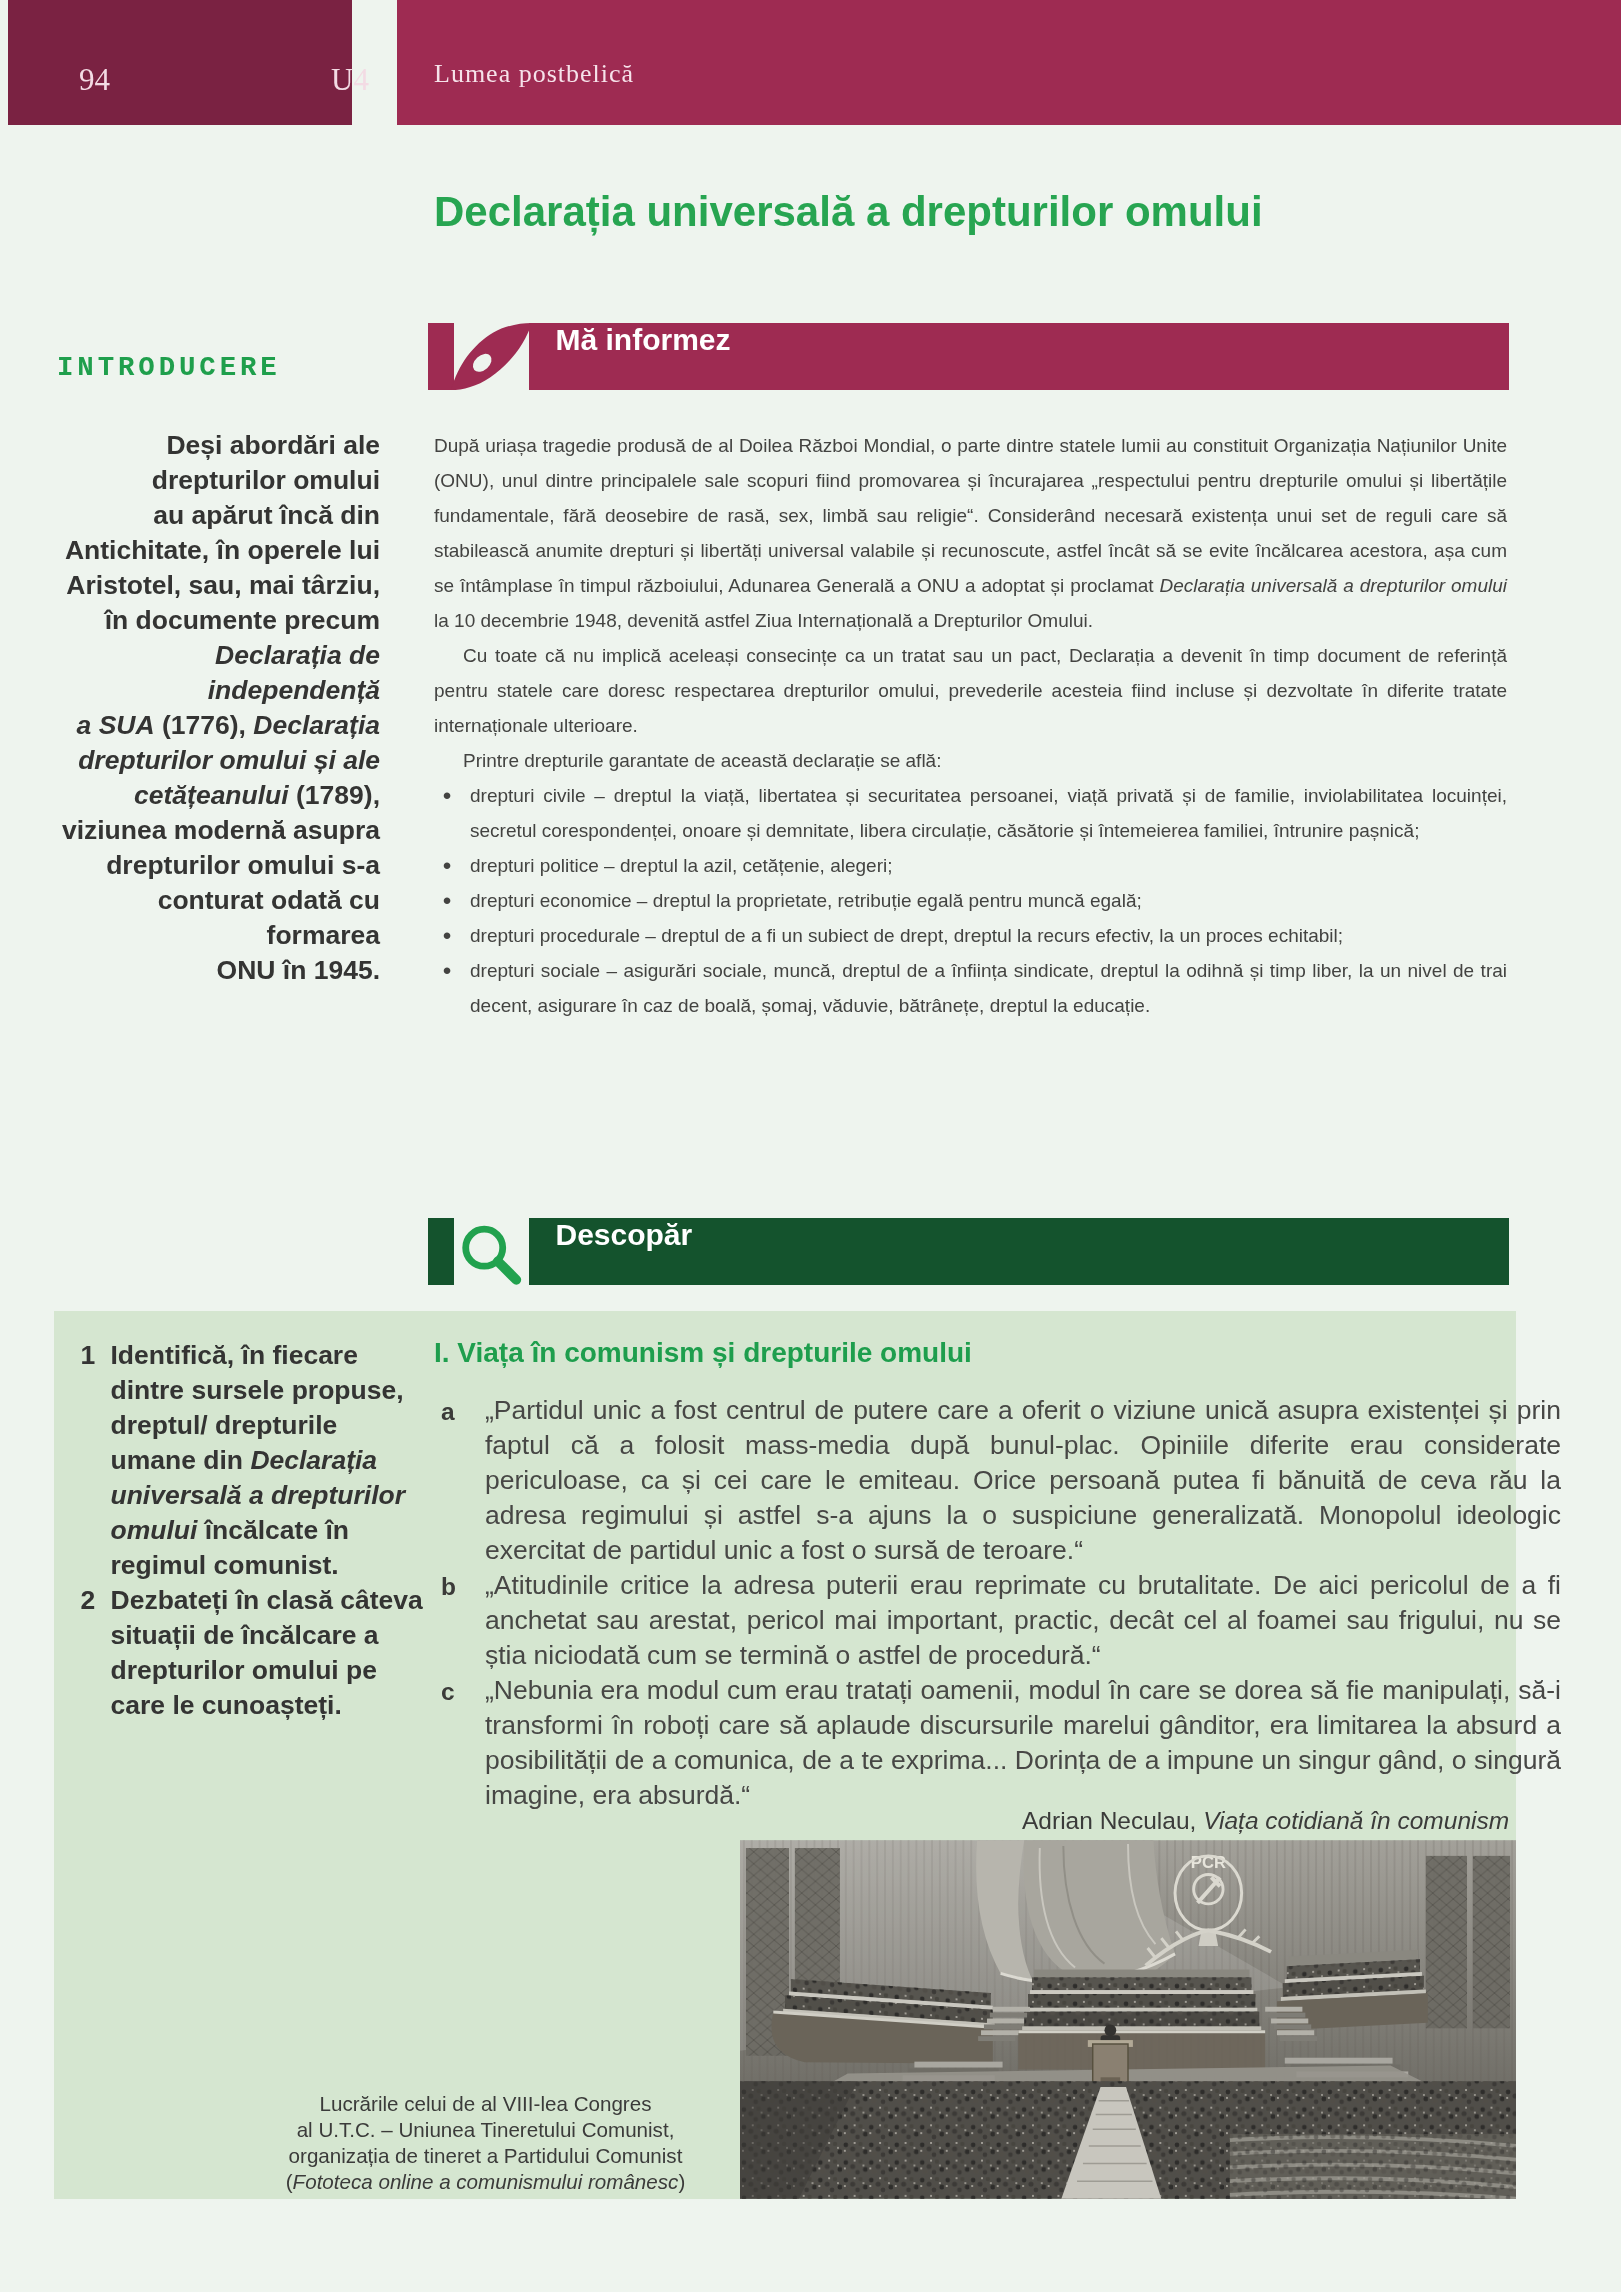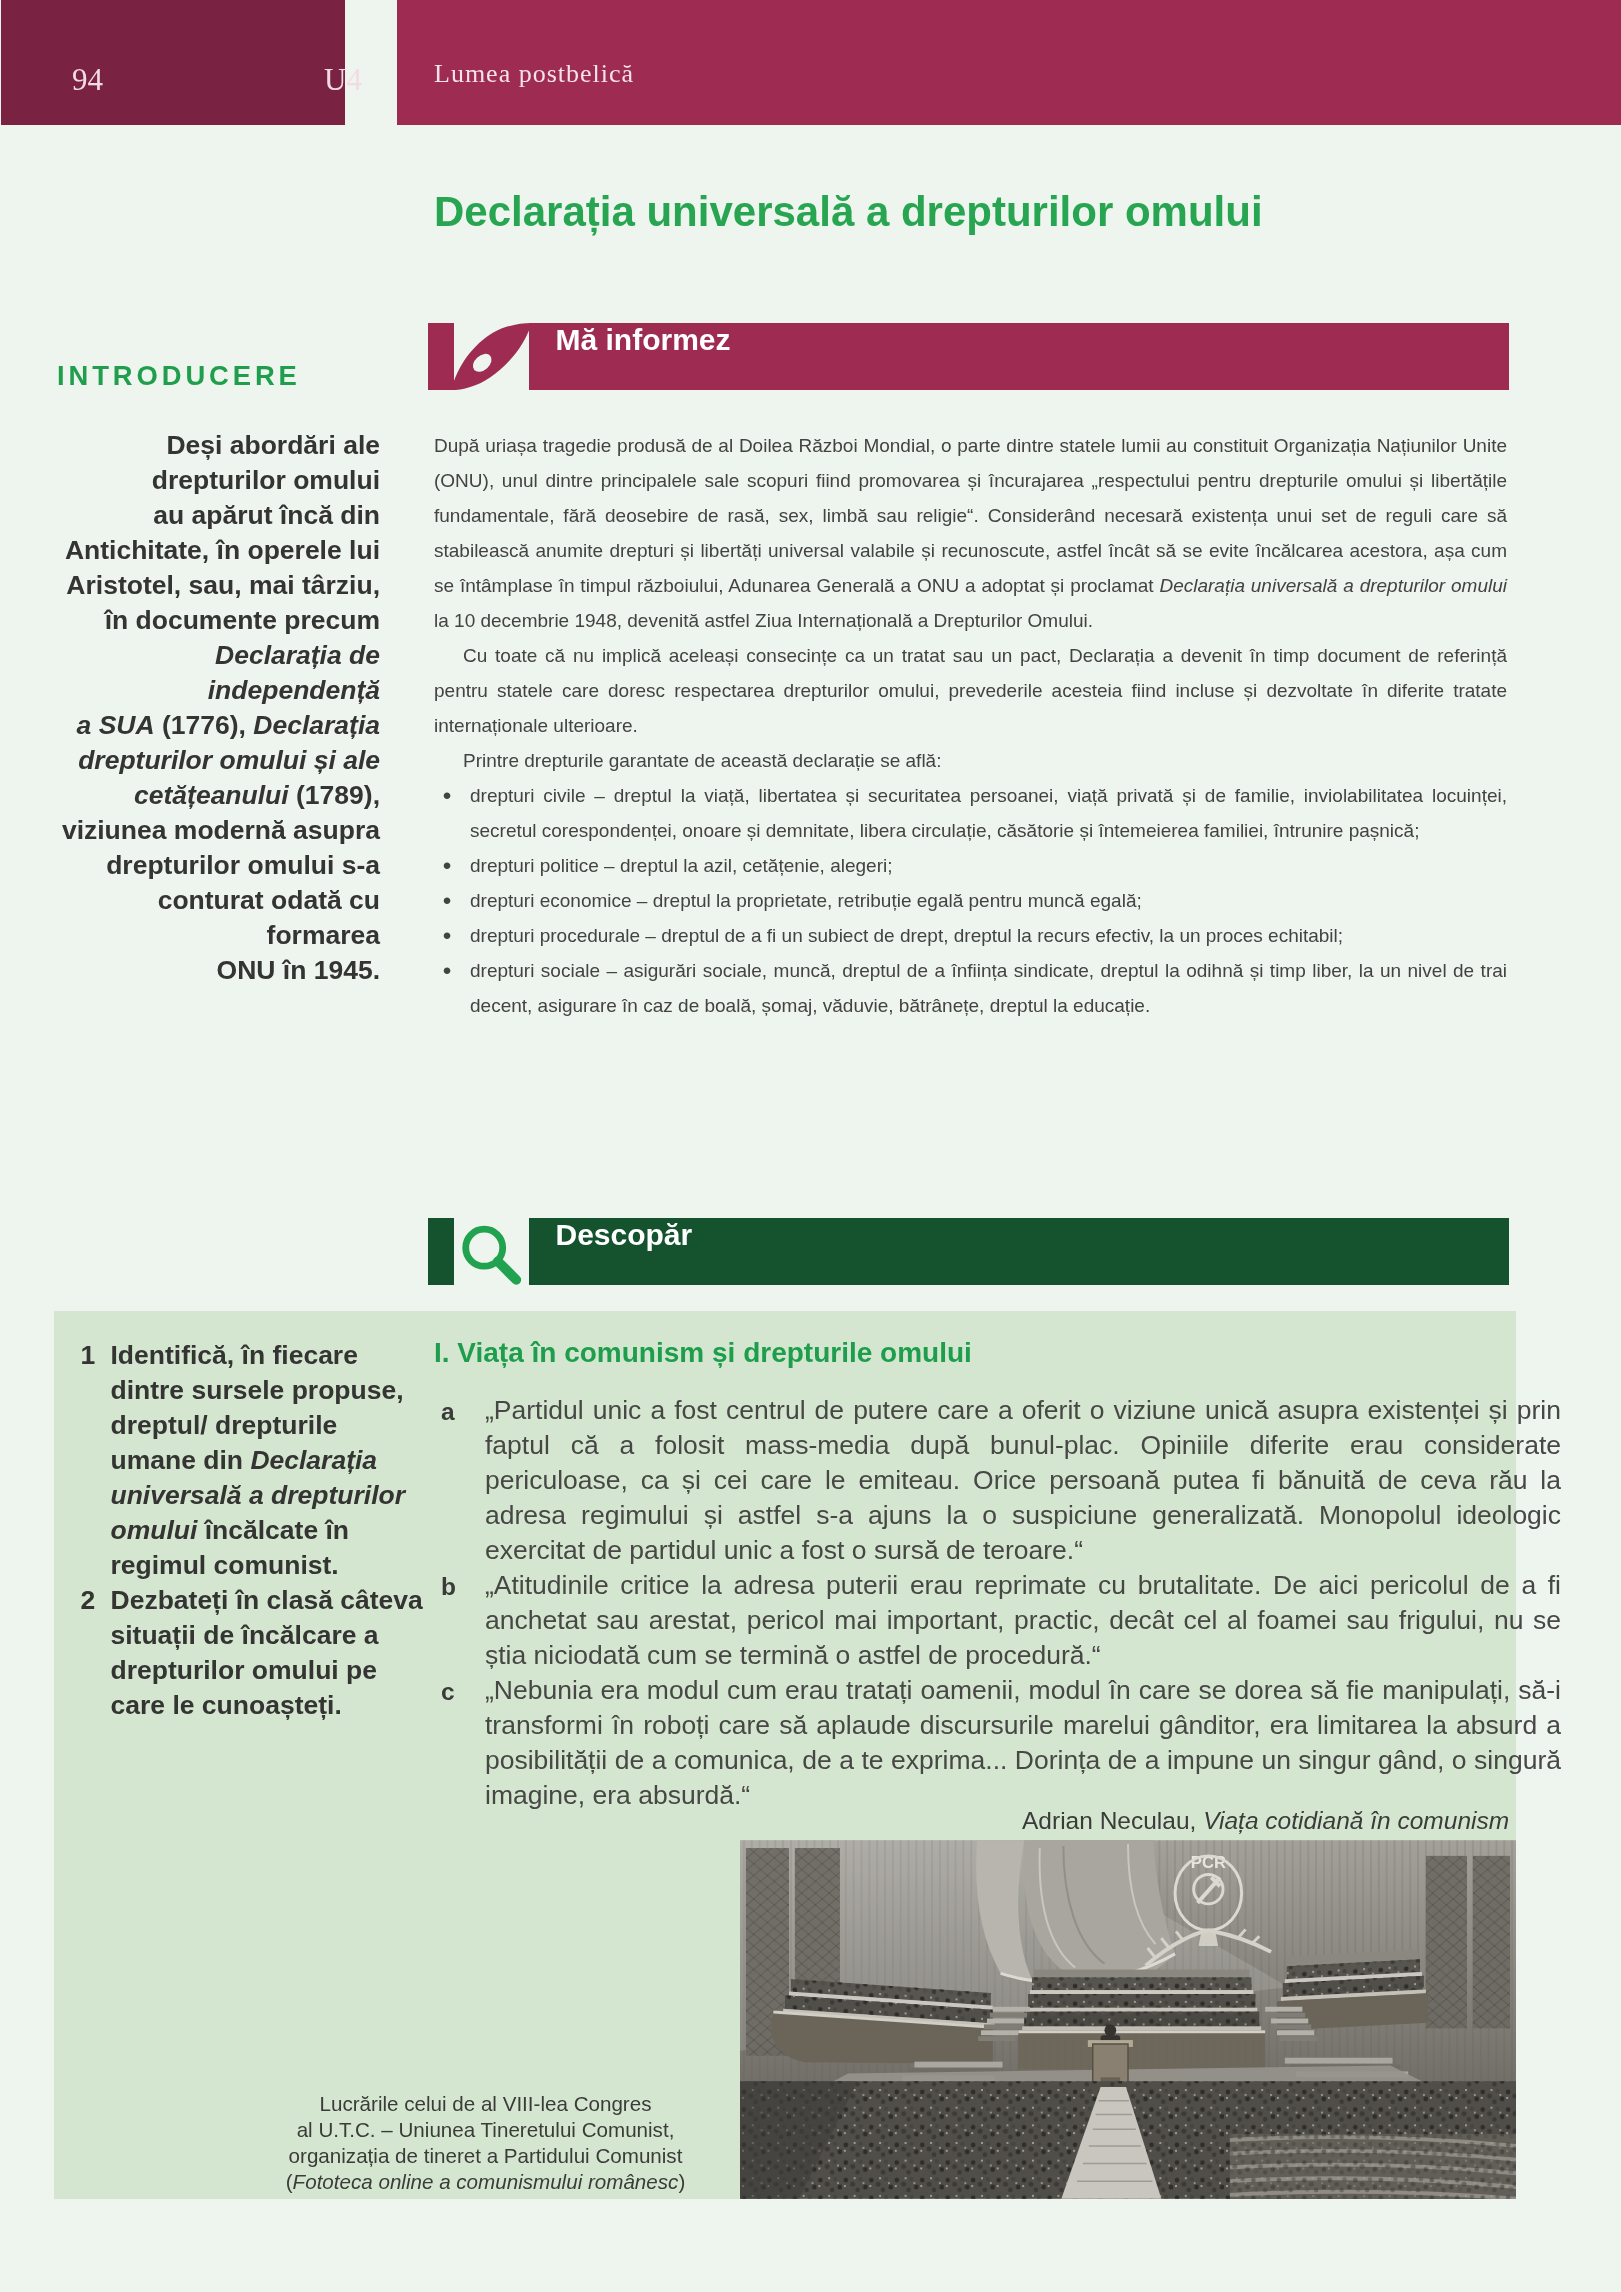--- a/index.html
+++ b/index.html
@@ -4,34 +4,34 @@
 <style>
   html,body{margin:0;padding:0;}
   body{
     width:1621px;height:2293px;position:relative;overflow:hidden;
     background:#eef4ee;
     font-family:"Liberation Sans", sans-serif;
     color:#3e3e3c;
   }
   
   .topbar{position:absolute;left:0;top:0;width:1621px;height:125px;}
-  .topbar-left{position:absolute;left:1px;top:0;width:344px;height:125px;background:#7a2242;}
+  .topbar-left{position:absolute;left:8px;top:0;width:344px;height:125px;background:#7a2242;}
   .topbar-right{position:absolute;left:397px;top:0;width:1224px;height:125px;background:#9e2b52;}
   .pagenum{position:absolute;left:71px;top:62px;font-family:"Liberation Serif",serif;
            font-size:31px;color:#f3dbe4;}
   .unitlbl{position:absolute;left:323px;top:62px;font-family:"Liberation Serif",serif;
            font-size:31px;color:#f3dbe4;}
   .chapter{position:absolute;left:37px;top:59px;font-family:"Liberation Serif",serif;
            font-size:26px;letter-spacing:1px;color:#f6e2ea;}
   
   .title{position:absolute;left:434px;top:188px;margin:0;
          font-size:42px;font-weight:bold;color:#27a551;}
   
-  .side-heading{position:absolute;left:57px;top:360px;
-                font-size:27.4px;font-weight:bold;letter-spacing:3.9px;color:#1f9f4c;}
+  .side-heading{position:absolute;left:57px;top:352px;
+                font-size:27.4px;font-weight:bold;letter-spacing:3.9px;color:#1f9f4c;font-family:Liberation Mono, monospace;}
   .side-intro{position:absolute;left:57px;top:428px;width:323px;
               font-size:26.5px;line-height:35px;font-weight:600;color:#343433;
               white-space:pre-line;text-align:right;}
   .it{font-style:italic;}
   
   .banner-square{position:absolute;left:428px;width:25.5px;height:67px;}
   .banner-bar{position:absolute;left:529px;width:980px;height:67px;
               display:flex;align-items:flex-start;}
   .banner-bar span{padding-left:26.5px;font-size:30px;font-weight:bold;color:#ffffff;}
   .maroon-bg{background:#9e2b52;}

